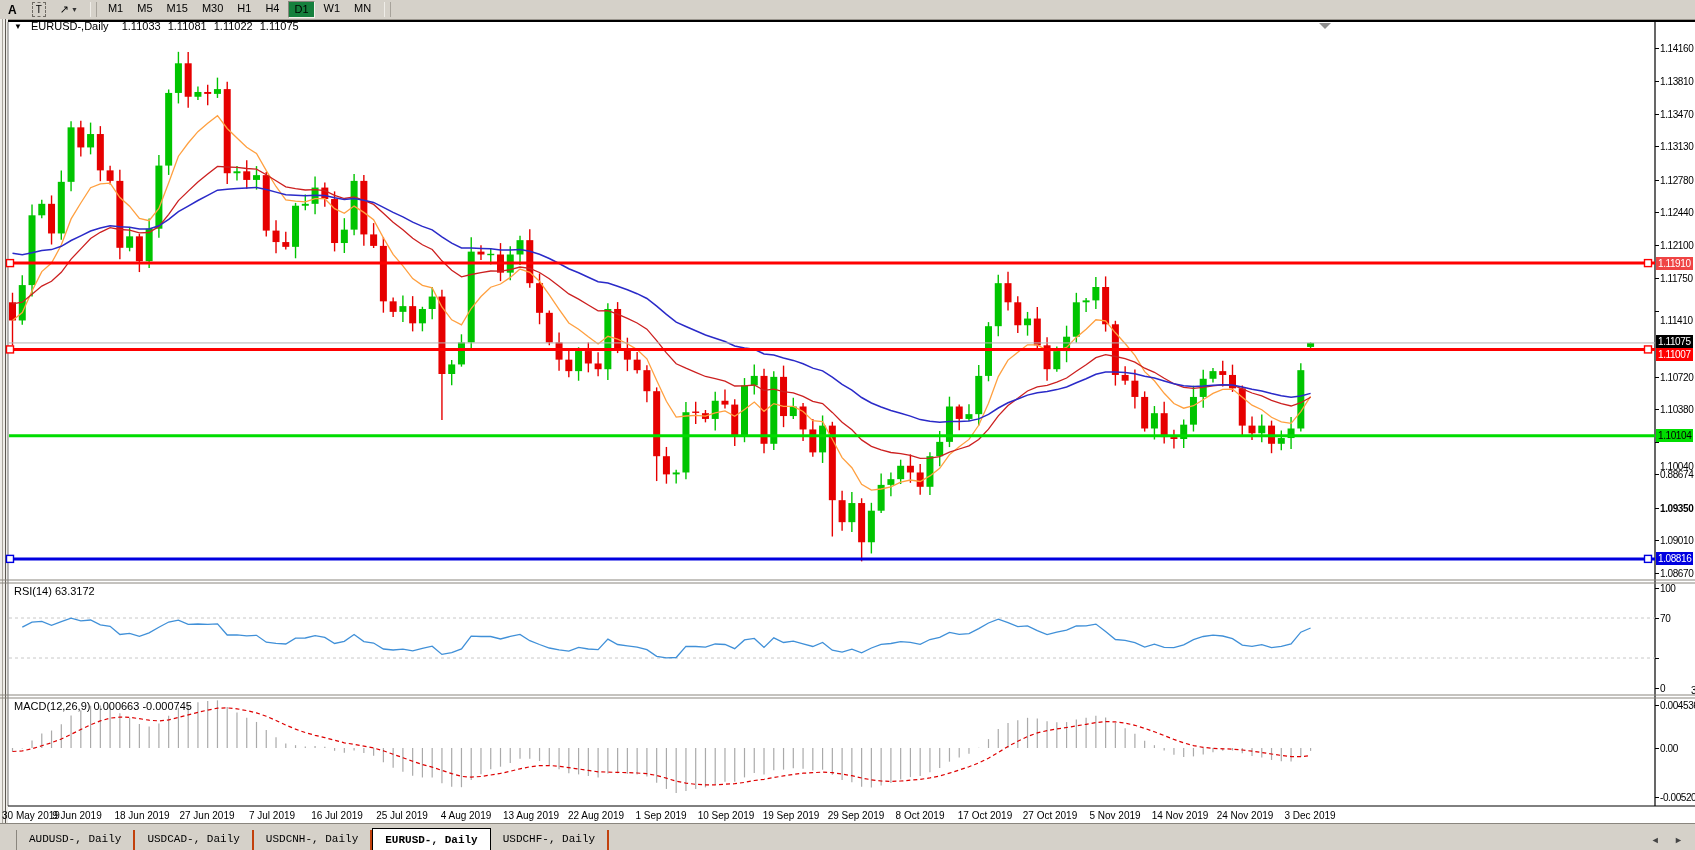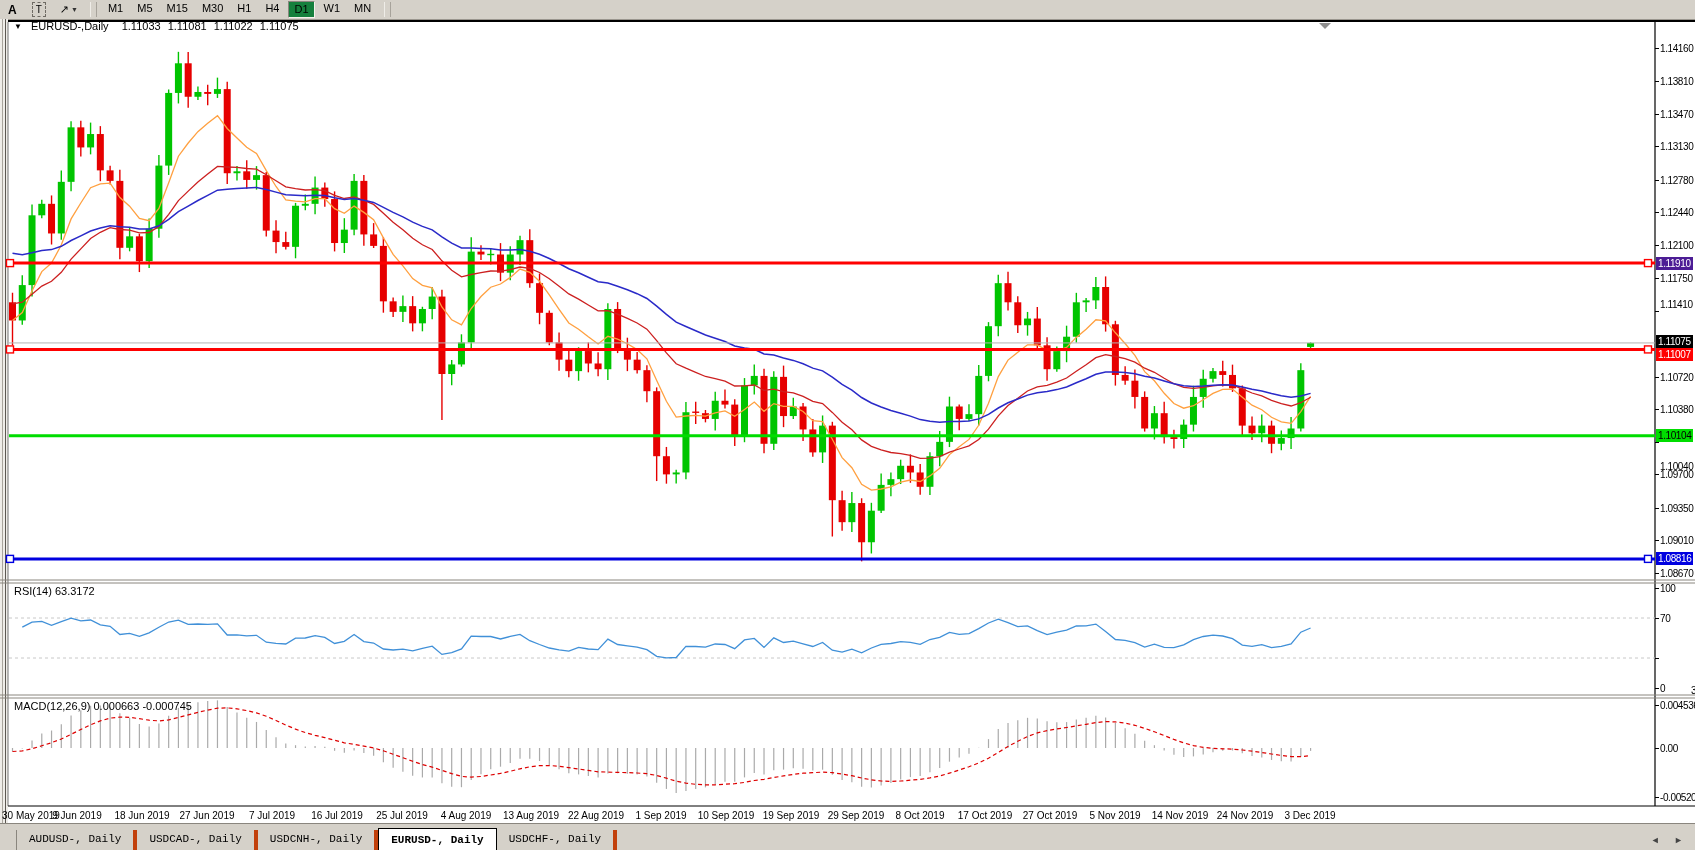--- a/index.html
+++ b/index.html
@@ -28,21 +28,21 @@
   .tag{position:absolute;left:1656px;height:13px;line-height:13px;padding:0 2px;font-size:10px;
        letter-spacing:-0.4px;white-space:nowrap;z-index:7;}
   .xdate{position:absolute;top:810px;font-size:10px;color:#000;white-space:nowrap;transform:translateX(-50%);z-index:5;}
   .shift-marker{position:absolute;left:1319px;top:23px;width:0;height:0;z-index:6;
        border-left:6px solid transparent;border-right:6px solid transparent;border-top:6px solid #8f8f8f;}
   
   .tabbar{position:absolute;left:0;top:823px;width:1695px;height:27px;background:#d5d1c9;
           border-top:1px solid #8a867e;display:flex;align-items:flex-end;z-index:8;}
   .tabs{display:flex;align-items:flex-end;margin-left:16px;height:24px;}
   .tab{font-family:"Liberation Mono",monospace;font-size:11px;color:#000;padding:3px 12px 5px 12px;
-       height:13px;line-height:13px;border-right:4px solid #c2410c;cursor:default;}
+       height:13px;line-height:13px;border-right:2px solid #c2410c;cursor:default;}
   .tab.first{border-left:1px solid #8a867e;}
   .tab.active{background:#fff;font-weight:bold;border:1px solid #000;border-bottom:none;
        padding-top:5px;margin-bottom:0;position:relative;top:1px;}
   .tab-scroll{position:absolute;right:6px;bottom:6px;font-size:9px;color:#444;letter-spacing:6px;}
 </style>
 </head>
 <body>
 
 <div class="screen">
 
@@ -532,51 +532,51 @@
       <div class="yl" style="top:146px;">1.13130</div>
       <div class="ytick" style="top:180px;"></div>
       <div class="yl" style="top:180px;">1.12780</div>
       <div class="ytick" style="top:212px;"></div>
       <div class="yl" style="top:212px;">1.12440</div>
       <div class="ytick" style="top:245px;"></div>
       <div class="yl" style="top:245px;">1.12100</div>
       <div class="ytick" style="top:278px;"></div>
       <div class="yl" style="top:278px;">1.11750</div>
       <div class="ytick" style="top:311px;"></div>
-      <div class="yl" style="top:304px;">1.11410</div>
+      <div class="yl" style="top:320px;">1.11410</div>
       <div class="ytick" style="top:377px;"></div>
       <div class="yl" style="top:377px;">1.10720</div>
       <div class="ytick" style="top:409px;"></div>
       <div class="yl" style="top:409px;">1.10380</div>
       <div class="ytick" style="top:442px;"></div>
       <div class="yl" style="top:466px;">1.10040</div>
       <div class="ytick" style="top:474px;"></div>
-      <div class="yl" style="top:474px;">1.09700</div>
+      <div class="yl" style="top:474px;">0.88674</div>
       <div class="ytick" style="top:508px;"></div>
-      <div class="yl" style="top:508px;">1.09350</div>
+      <div class="yl" style="top:508px;font-weight:bold;">1.09350</div>
       <div class="ytick" style="top:540px;"></div>
       <div class="yl" style="top:540px;">1.09010</div>
       <div class="ytick" style="top:573px;"></div>
       <div class="yl" style="top:573px;">1.08670</div>
       <div class="ytick" style="top:588px;"></div>
       <div class="yl" style="top:588px;">100</div>
       <div class="ytick" style="top:618px;"></div>
       <div class="yl" style="top:618px;">70</div>
       <div class="ytick" style="top:658px;"></div>
       <div class="yl" style="top:690px;margin-left:31px;">30</div>
       <div class="ytick" style="top:688px;"></div>
       <div class="yl" style="top:688px;">0</div>
       <div class="ytick" style="top:705px;"></div>
       <div class="yl" style="top:705px;">0.004536</div>
       <div class="ytick" style="top:748px;"></div>
       <div class="yl" style="top:748px;">0.00</div>
       <div class="ytick" style="top:797px;"></div>
       <div class="yl" style="top:797px;">-0.005205</div>
       <div class="tag" style="top:335px;background:#000000;color:#ffffff;">1.11075</div>
-      <div class="tag" style="top:257px;background:#4c1d95;color:#ffffff;">1.11910</div>
+      <div class="tag" style="top:257px;background:#ef4444;color:#ffffff;">1.11910</div>
       <div class="tag" style="top:348px;background:#ff0000;color:#ffffff;">1.11007</div>
       <div class="tag" style="top:429px;background:#00dd00;color:#000000;">1.10104</div>
       <div class="tag" style="top:552px;background:#0000e0;color:#ffffff;">1.08816</div>
     </div>
   <div id="xaxis">
       <div class="xdate" style="left: 2px; transform: none;">30 May 2019</div>
       <div class="xdate" style="left:77px;">9 Jun 2019</div>
       <div class="xdate" style="left:142px;">18 Jun 2019</div>
       <div class="xdate" style="left:207px;">27 Jun 2019</div>
       <div class="xdate" style="left:272px;">7 Jul 2019</div>

